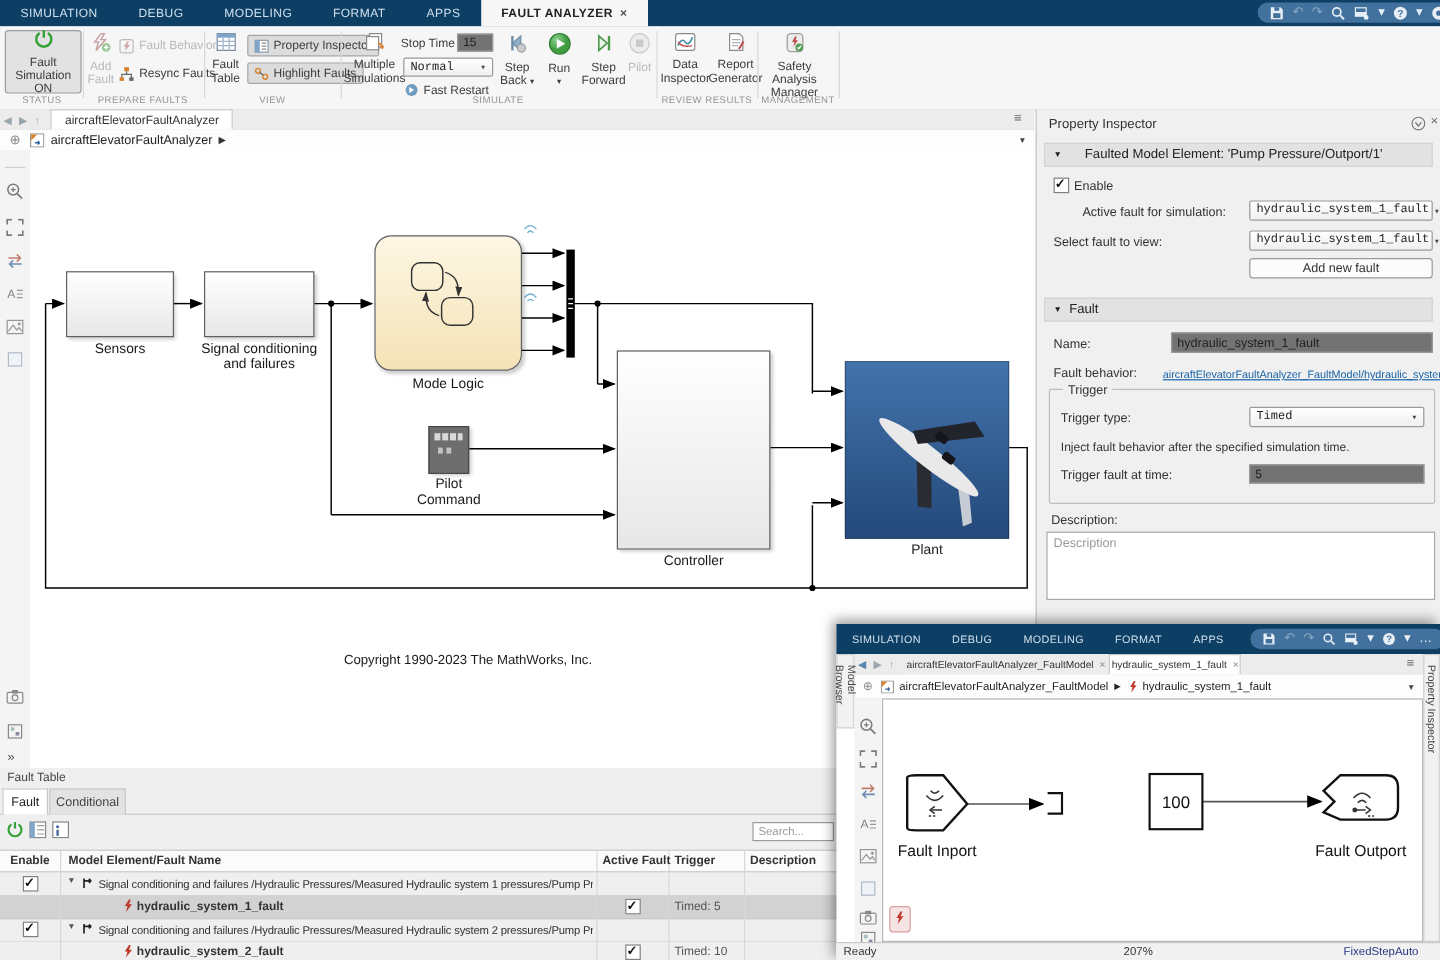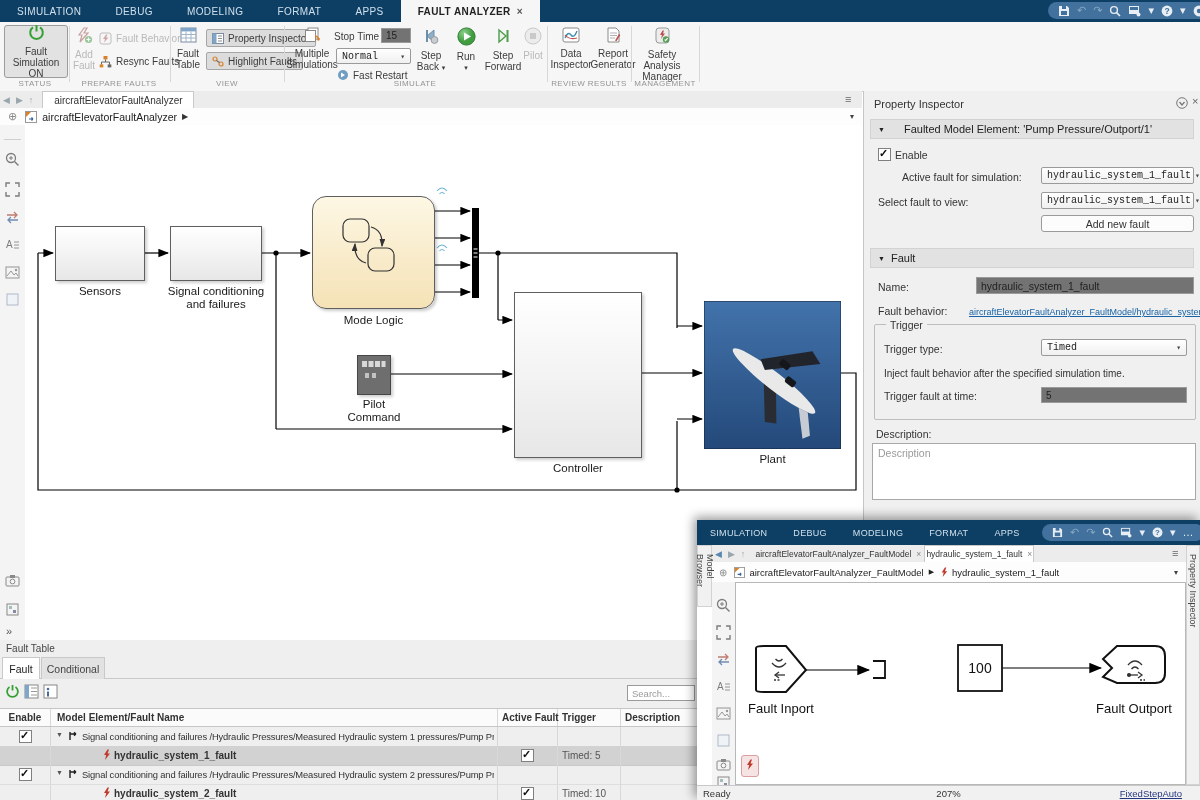--- a/index.html
+++ b/index.html
@@ -471,20 +471,21 @@
       <div>Signal conditioning</div>
         <div>and failures</div>
     </div>
     <div class="blklbl" style="left:287px;top:189px;width:123px;">Mode Logic</div>
     <div class="blklbl" style="left:319px;top:273px;width:60px;">
       <div>Pilot</div>
         <div>Command</div>
     </div>
     <div class="blklbl" style="left:489px;top:337px;width:128px;">Controller</div>
     <div class="blklbl" style="left:679px;top:328px;width:137px;">Plant</div>
+    <div class="blklbl" style="left:215px;top:419px;width:300px;font-size:11px;">Copyright 1990-2023 The MathWorks, Inc.</div>
   </div>
 
   <div class="f fpanel">
     <div class="f" style="left:6px;top:3px;font-size:10px;color:#444;">Fault Table</div>
     <div class="f" style="left:0;top:38px;width:862px;height:1px;background:#c9c9c9;"></div>
     <div class="ftab on" style="left:2px;top:17px;width:38px;">
         <span>Fault</span>
       </div>
     <div class="ftab" style="left:41px;top:17px;width:64px;">
         <span>Conditional</span>
@@ -771,17 +772,17 @@
       <div class="f" style="left:5px;top:172px;width:16px;height:20px;background:#f6e3e3;border:1px solid #d8a0a0;border-radius:3px;">
         <svg width="9" height="12" viewBox="0 0 9 12" style="margin:3px;">
             <path d="M5.5,0.5 L2,6 h2.2 L3,11 L8,4.5 H5.5 L7,0.5 Z" fill="#c0392b"></path>
           </svg>
       </div>
     </div>
 
     <div class="ovstatus">
       <span class="f" style="left:6px;top:2px;">Ready</span>
       <span class="f tc" style="left:0;top:2px;width:503px;">207%</span>
-      <span class="f" style="right:18px;top:2px;color:#26357f;text-decoration:underline;">FixedStepAuto</span>
+      <span class="f" style="right:18px;top:2px;color:#26357f;">FixedStepAuto</span>
     </div>
   </div>
 
 </div>
 
 </body></html>

